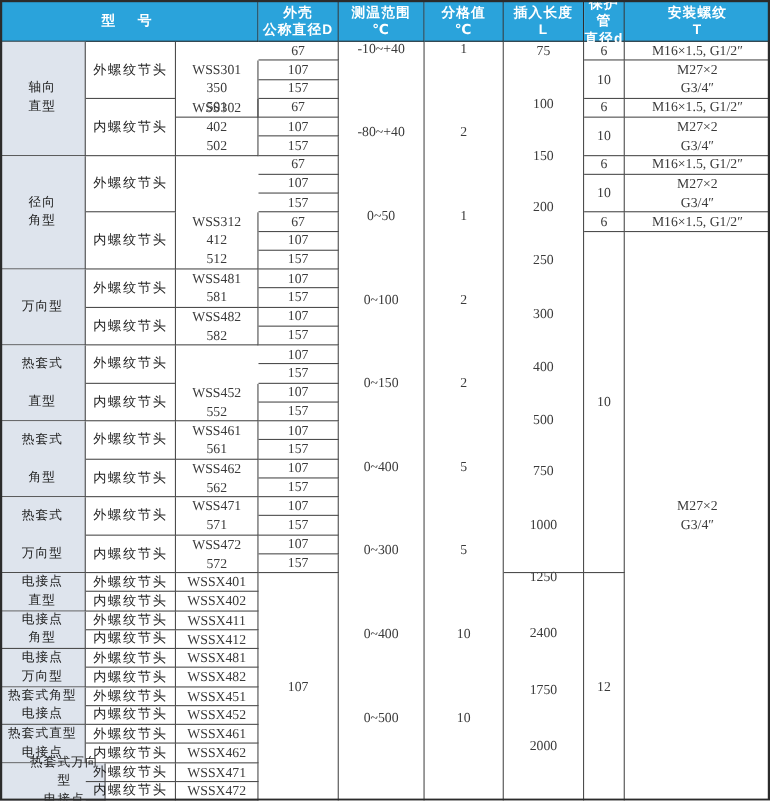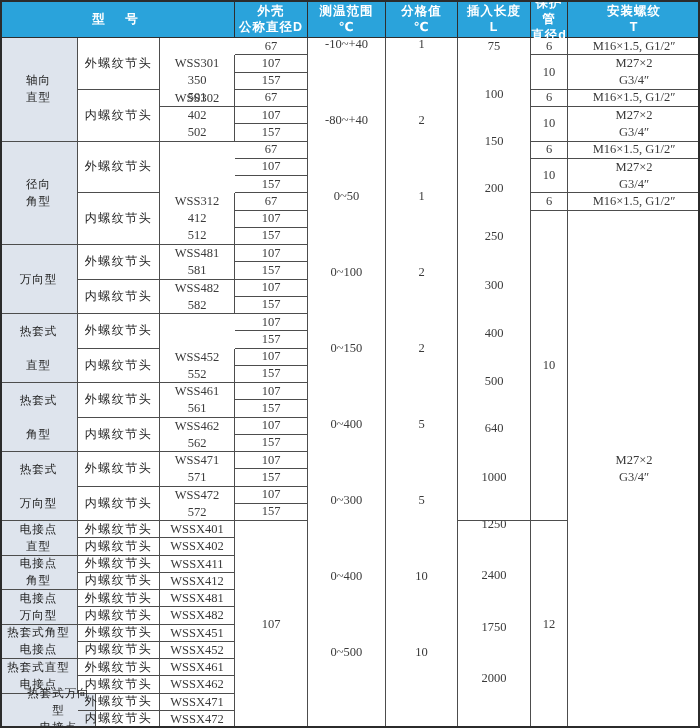--- a/index.html
+++ b/index.html
@@ -496,21 +496,21 @@
       <div class="flo" style="top: 238px;">
         <span>300</span>
       </div>
       <div class="flo" style="top: 286px;">
         <span>400</span>
       </div>
       <div class="flo" style="top: 334px;">
         <span>500</span>
       </div>
       <div class="flo" style="top: 381px;">
-        <span>640</span>
+        <span>750</span>
       </div>
       <div class="flo" style="top: 430px;">
         <span>1000</span>
       </div>
       <div class="flo" style="top: 477px;">
         <span>1250</span>
       </div>
       <div class="flo" style="top: 528px;">
         <span>2400</span>
       </div>

